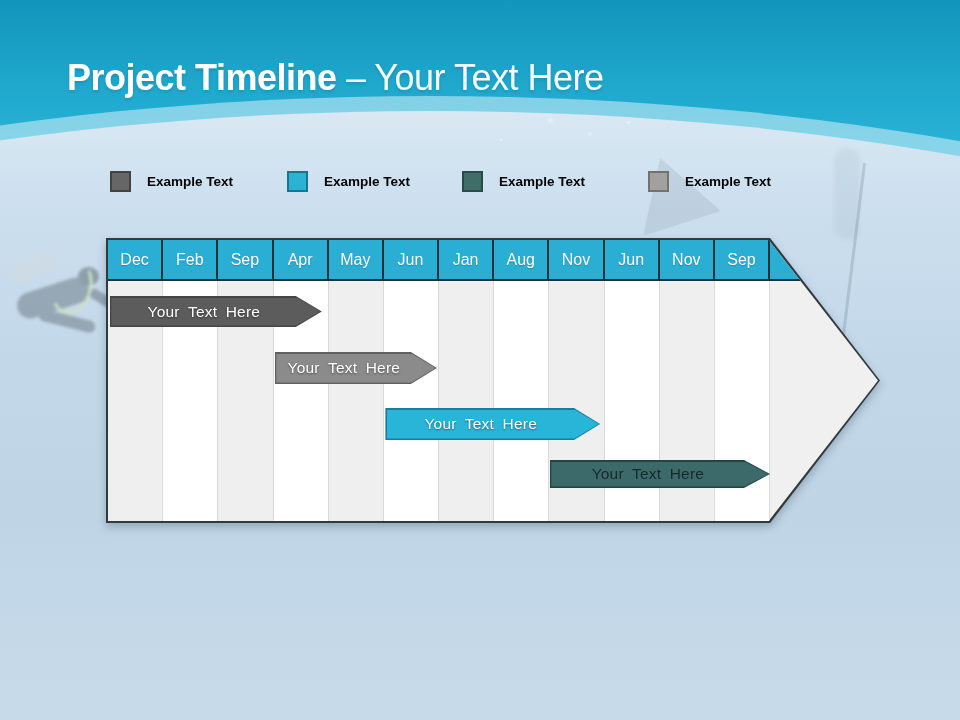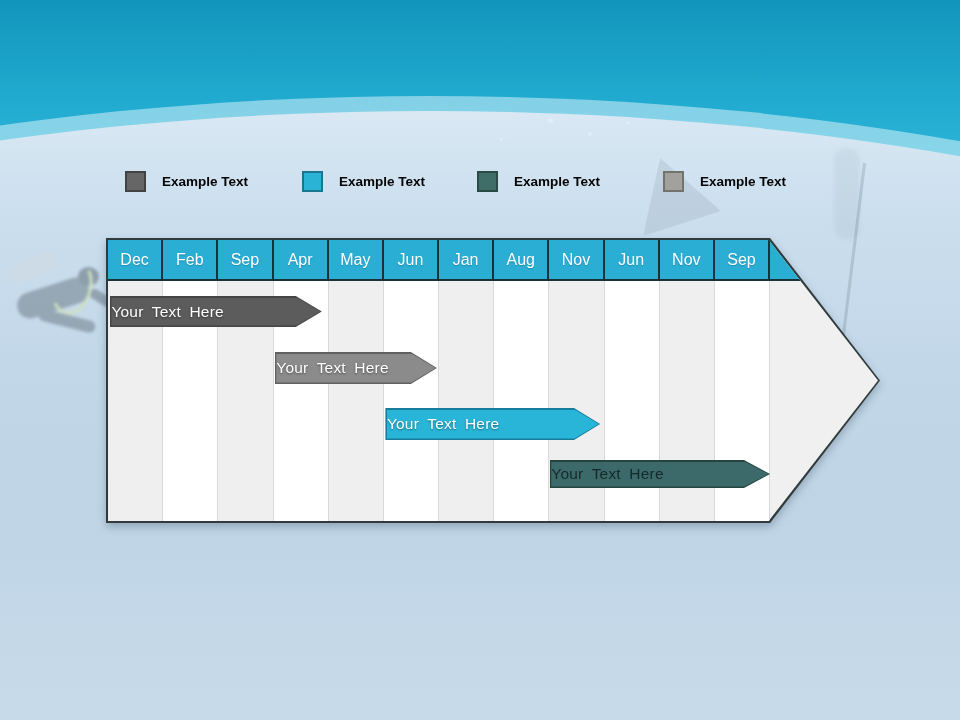--- a/index.html
+++ b/index.html
@@ -34,21 +34,21 @@
   #b3{left:627px;top:121px;width:3px;height:3px;}
   #b4{left:500px;top:138px;width:3px;height:3px;}
 
   
   #title{position:absolute;left:67px;top:57px;z-index:6;white-space:nowrap;color:#ffffff;
     font-size:36px;letter-spacing:-.5px;text-shadow:0 2px 3px rgba(0,60,85,.18);}
   #title .title-primary{font-weight:bold;}
   #title .title-secondary{font-weight:normal;color:#f4fcff;}
 
   
-  #legend{position:absolute;left:125px;top:171px;width:690px;height:21px;z-index:6;}
+  #legend{position:absolute;left:110px;top:171px;width:690px;height:21px;z-index:6;}
   .legend-item{position:absolute;top:0;height:21px;display:flex;align-items:center;}
   .legend-swatch{width:17px;height:17px;border:2px solid #444;flex:0 0 auto;}
   .legend-label{margin-left:16px;font-size:13.5px;font-weight:bold;color:#050505;white-space:nowrap;}
 
   
   .penta{clip-path:polygon(0 0,85.8% 0,100% 50%,85.8% 100%,0 100%);}
   #chart{position:absolute;left:106px;top:238px;width:774px;height:285px;z-index:5;
     filter:drop-shadow(0 4px 4px rgba(25,45,65,.28));}
   .chart-border{position:absolute;inset:0;background:var(--outline,#313b3e);}
   .chart-content{position:absolute;inset:2px;background:var(--tip,#f0f0f0);}
@@ -58,21 +58,21 @@
   .month-cell{flex:1;display:flex;align-items:center;justify-content:center;box-sizing:border-box;
     border-right:2px solid var(--hdrdiv,#1d3238);color:#ffffff;font-size:16px;
     text-shadow:0 1px 1px rgba(0,40,60,.25);}
   #stripes{position:absolute;left:0;top:41px;width:662px;bottom:0;display:flex;}
   .stripe{flex:1;box-sizing:border-box;border-right:1px solid var(--stripediv,#d9d9d9);}
 
   
   #bars-layer{position:absolute;inset:0;z-index:3;}
   .bar{position:absolute;
     clip-path:polygon(0 0,calc(100% - 26px) 0,100% 50%,calc(100% - 26px) 100%,0 100%);}
-  .bar-inner{position:absolute;inset:1.5px;display:flex;align-items:center;justify-content:flex-start;
+  .bar-inner{position:absolute;inset:1.5px;display:flex;align-items:center;justify-content:center;
     box-sizing:border-box;padding-right:24px;
     clip-path:polygon(0 0,calc(100% - 24px) 0,100% 50%,calc(100% - 24px) 100%,0 100%);}
   .bar-label{font-size:15.5px;word-spacing:4px;letter-spacing:.2px;white-space:nowrap;}
   .lightText{text-shadow:0 1px 2px rgba(0,0,0,.45);}
 
   
   #reflection{position:absolute;left:106px;top:524px;width:774px;height:285px;overflow:hidden;z-index:2;opacity:.38;
     -webkit-mask-image:linear-gradient(to bottom,rgba(0,0,0,.6) 0%,rgba(0,0,0,.18) 32%,transparent 62%);
     mask-image:linear-gradient(to bottom,rgba(0,0,0,.6) 0%,rgba(0,0,0,.18) 32%,transparent 62%);}
   .chart-clone{position:absolute;left:0!important;top:0!important;transform:scaleY(-1);filter:none!important;}
@@ -95,20 +95,25 @@
     <div class="diver-hose"></div>
   </div>
   <div class="decor" id="fin-shape"></div>
   <div class="decor" id="float-shape"></div>
   <div class="decor" id="cable"></div>
   <div class="bubble" id="b1"></div>
   <div class="bubble" id="b2"></div>
   <div class="bubble" id="b3"></div>
   <div class="bubble" id="b4"></div>
 
+  <div id="title">
+    <span class="title-primary">Project Timeline</span>
+    <span> </span>
+    <span class="title-secondary">– Your Text Here</span>
+  </div>
 
   <div id="legend">
       <div class="legend-item" style="left: 0px;">
         <span class="legend-swatch" style="background: rgb(102, 102, 102); border-color: rgb(66, 66, 66);"></span>
         <span class="legend-label">Example Text</span>
       </div>
       <div class="legend-item" style="left: 177px;">
         <span class="legend-swatch" style="background: rgb(42, 179, 212); border-color: rgb(26, 118, 144);"></span>
         <span class="legend-label">Example Text</span>
       </div>

